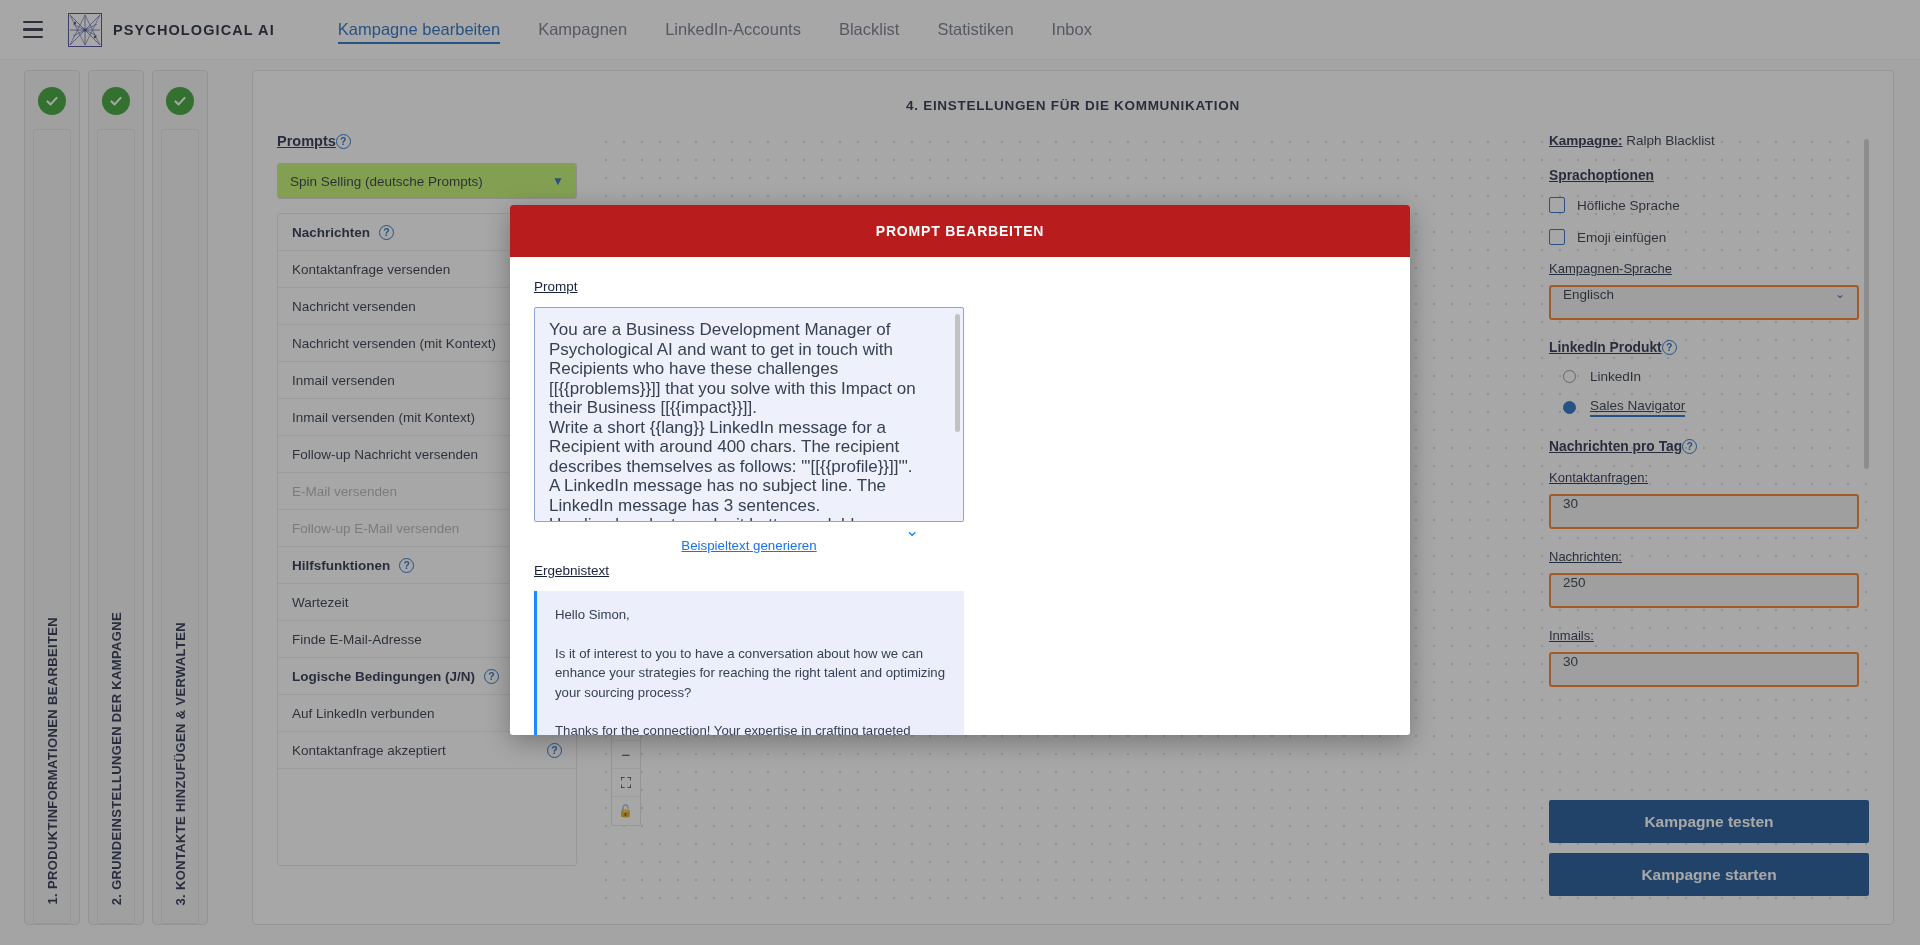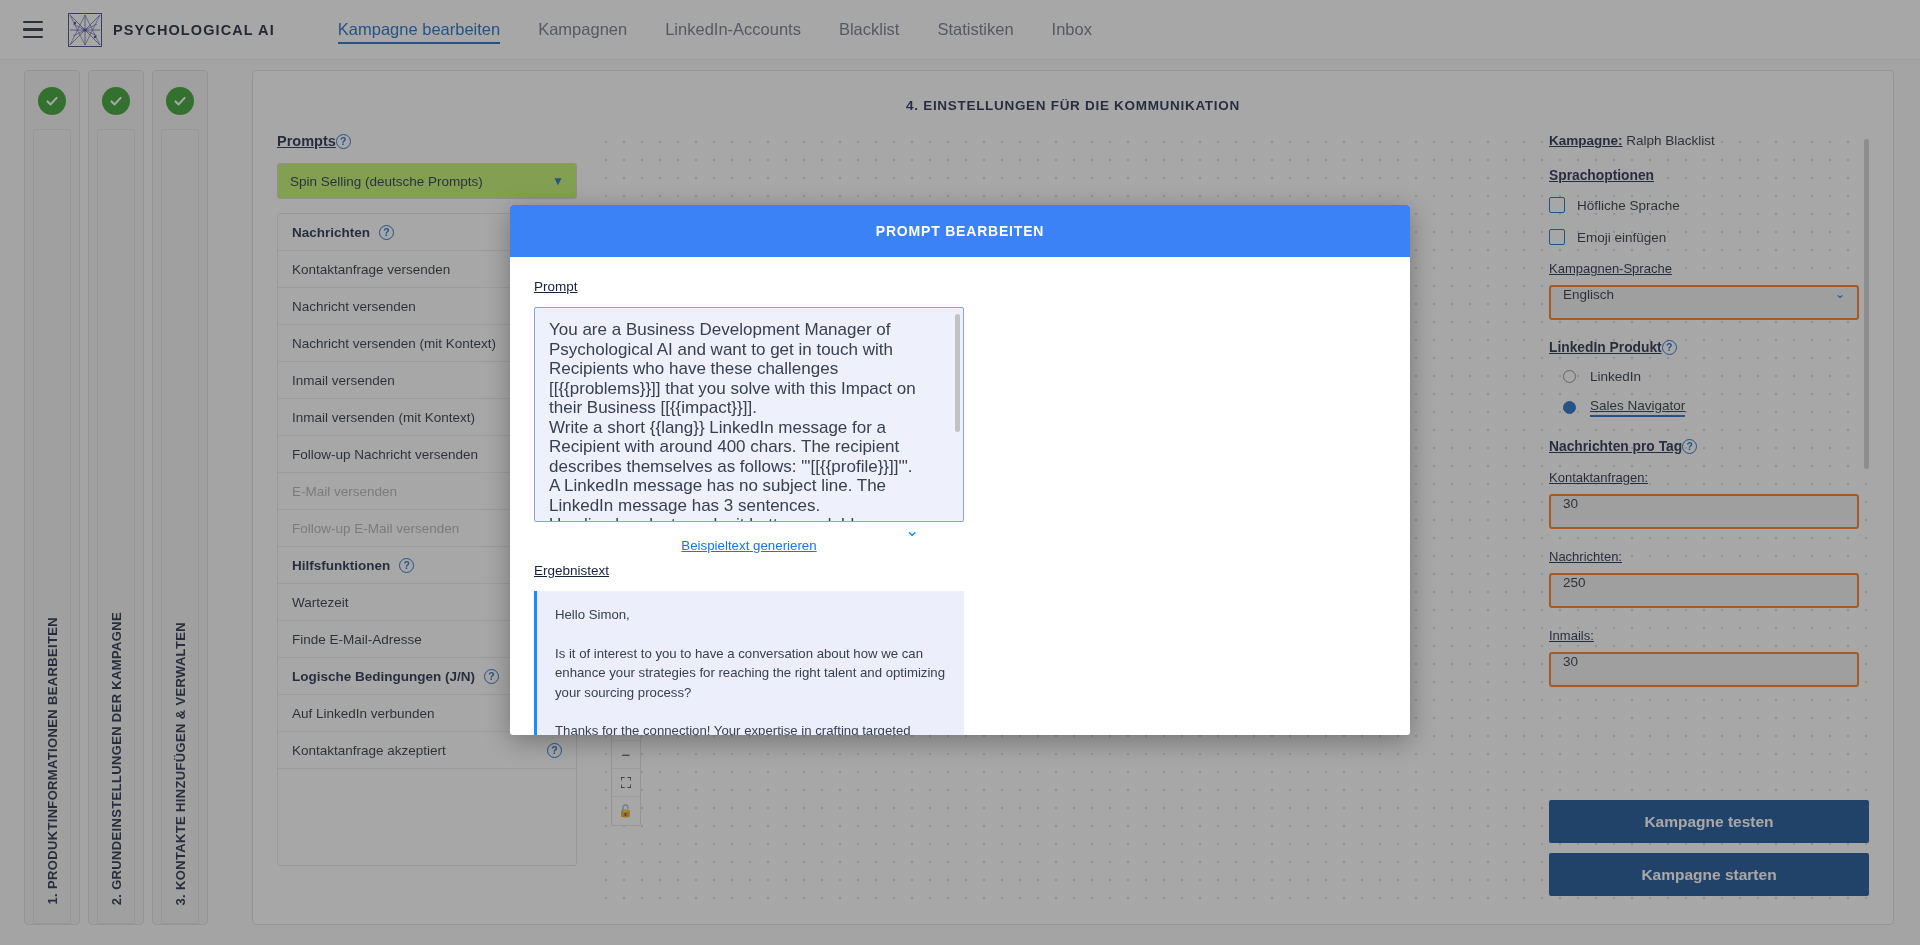--- a/index.html
+++ b/index.html
@@ -169,21 +169,21 @@
   
   #dim {
     position: absolute; inset: 0; background: rgba(60,60,60,.45);
   }
   .modal {
     position: absolute; left: 510px; top: 205px; width: 900px; height: 530px;
     background: #ffffff; border-radius: 3px; box-shadow: 0 6px 26px rgba(0,0,0,.3);
     overflow: hidden;
   }
   .modal-header {
-    height: 52px; background: #3b82f6; color: #ffffff;
+    height: 52px; background: #b91c1c; color: #ffffff;
     display: flex; align-items: center; justify-content: center;
     font-size: 14px; font-weight: bold; letter-spacing: .8px;
   }
   .modal-body { position: relative; padding: 22px 24px 0 24px; display: flex; gap: 10px; flex-direction: column; }
   .panel-left { width: 430px; }
   .panel-right { width: 430px; position: relative; }
   .panel-label { font-size: 13.5px; color: #16213e; text-decoration: underline; margin-bottom: 13px; }
   .close-x {
     position: absolute; right: 18px; top: 28px; font-size: 18px; color: #5f6368;
     cursor: pointer; line-height: 1;

